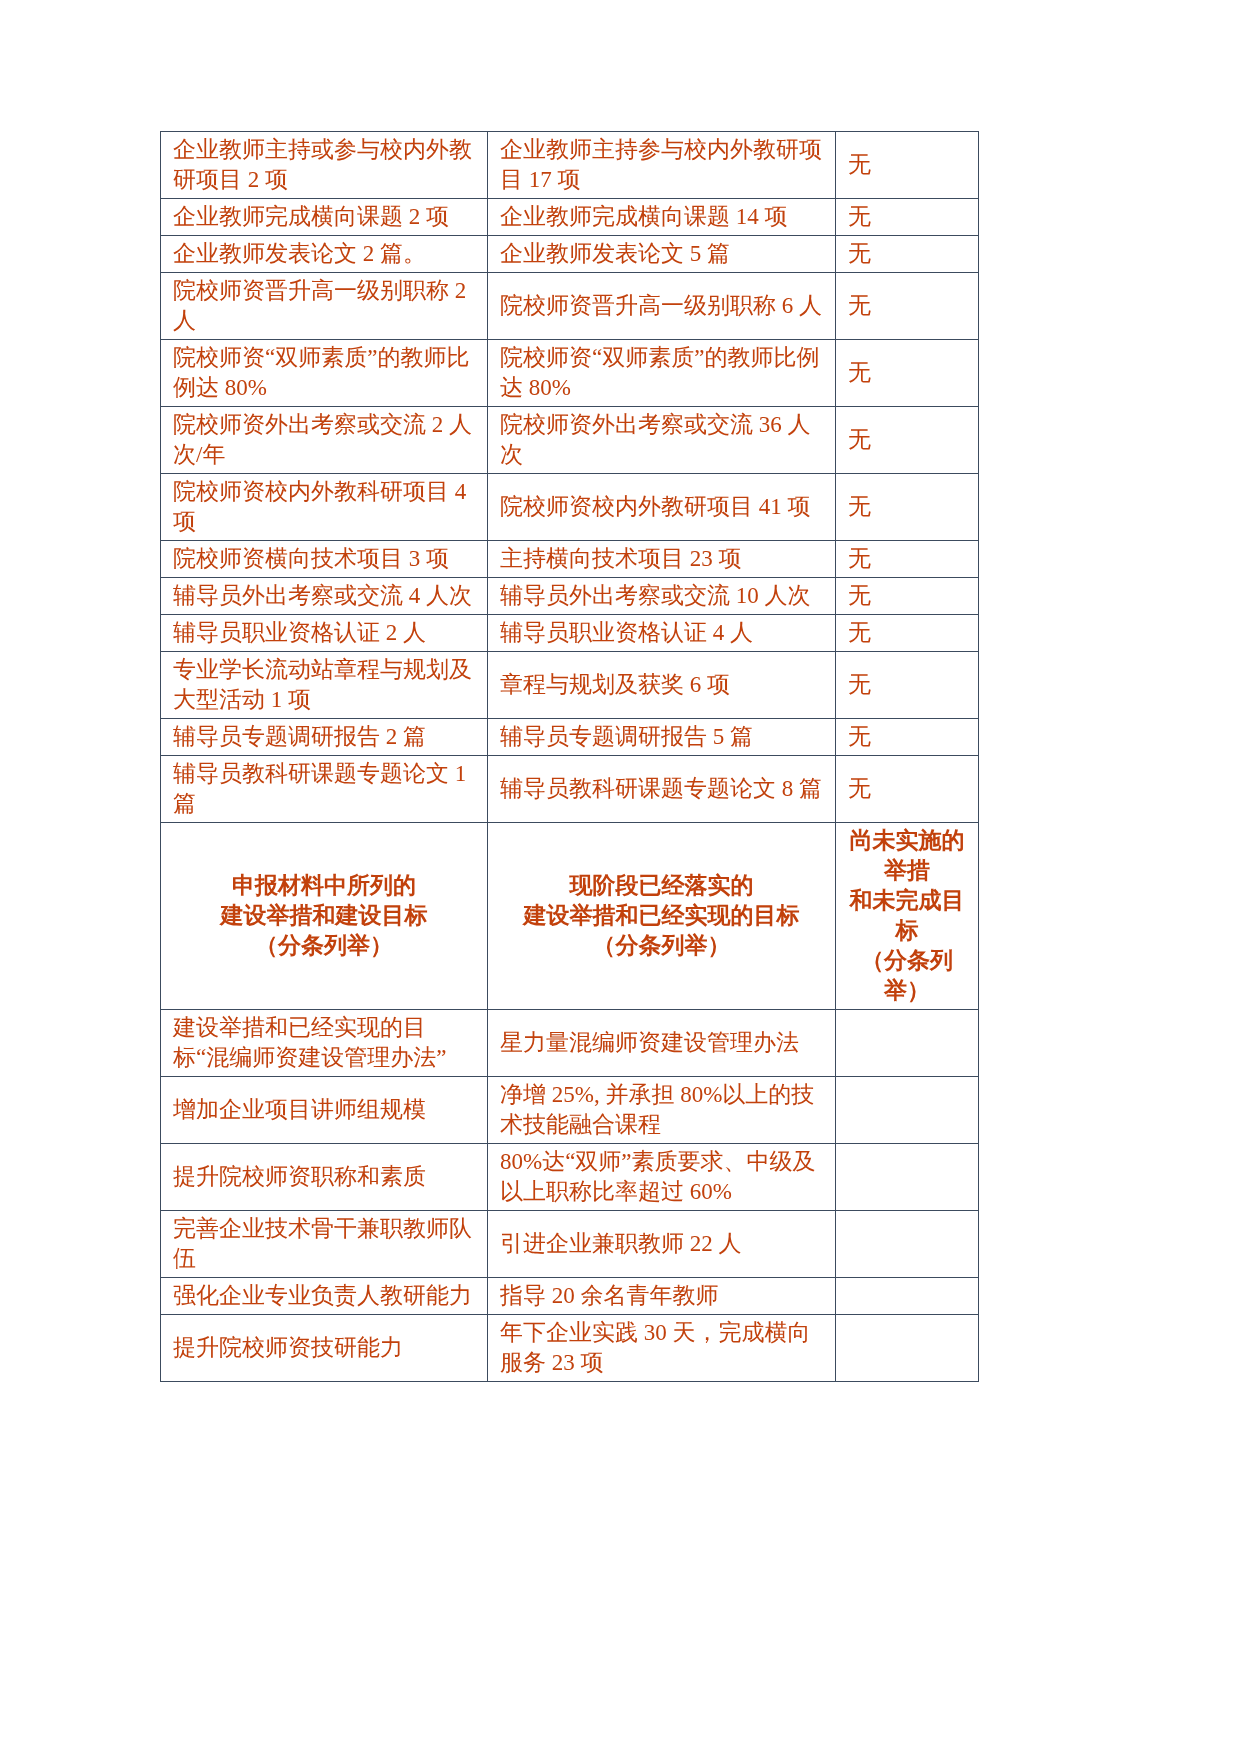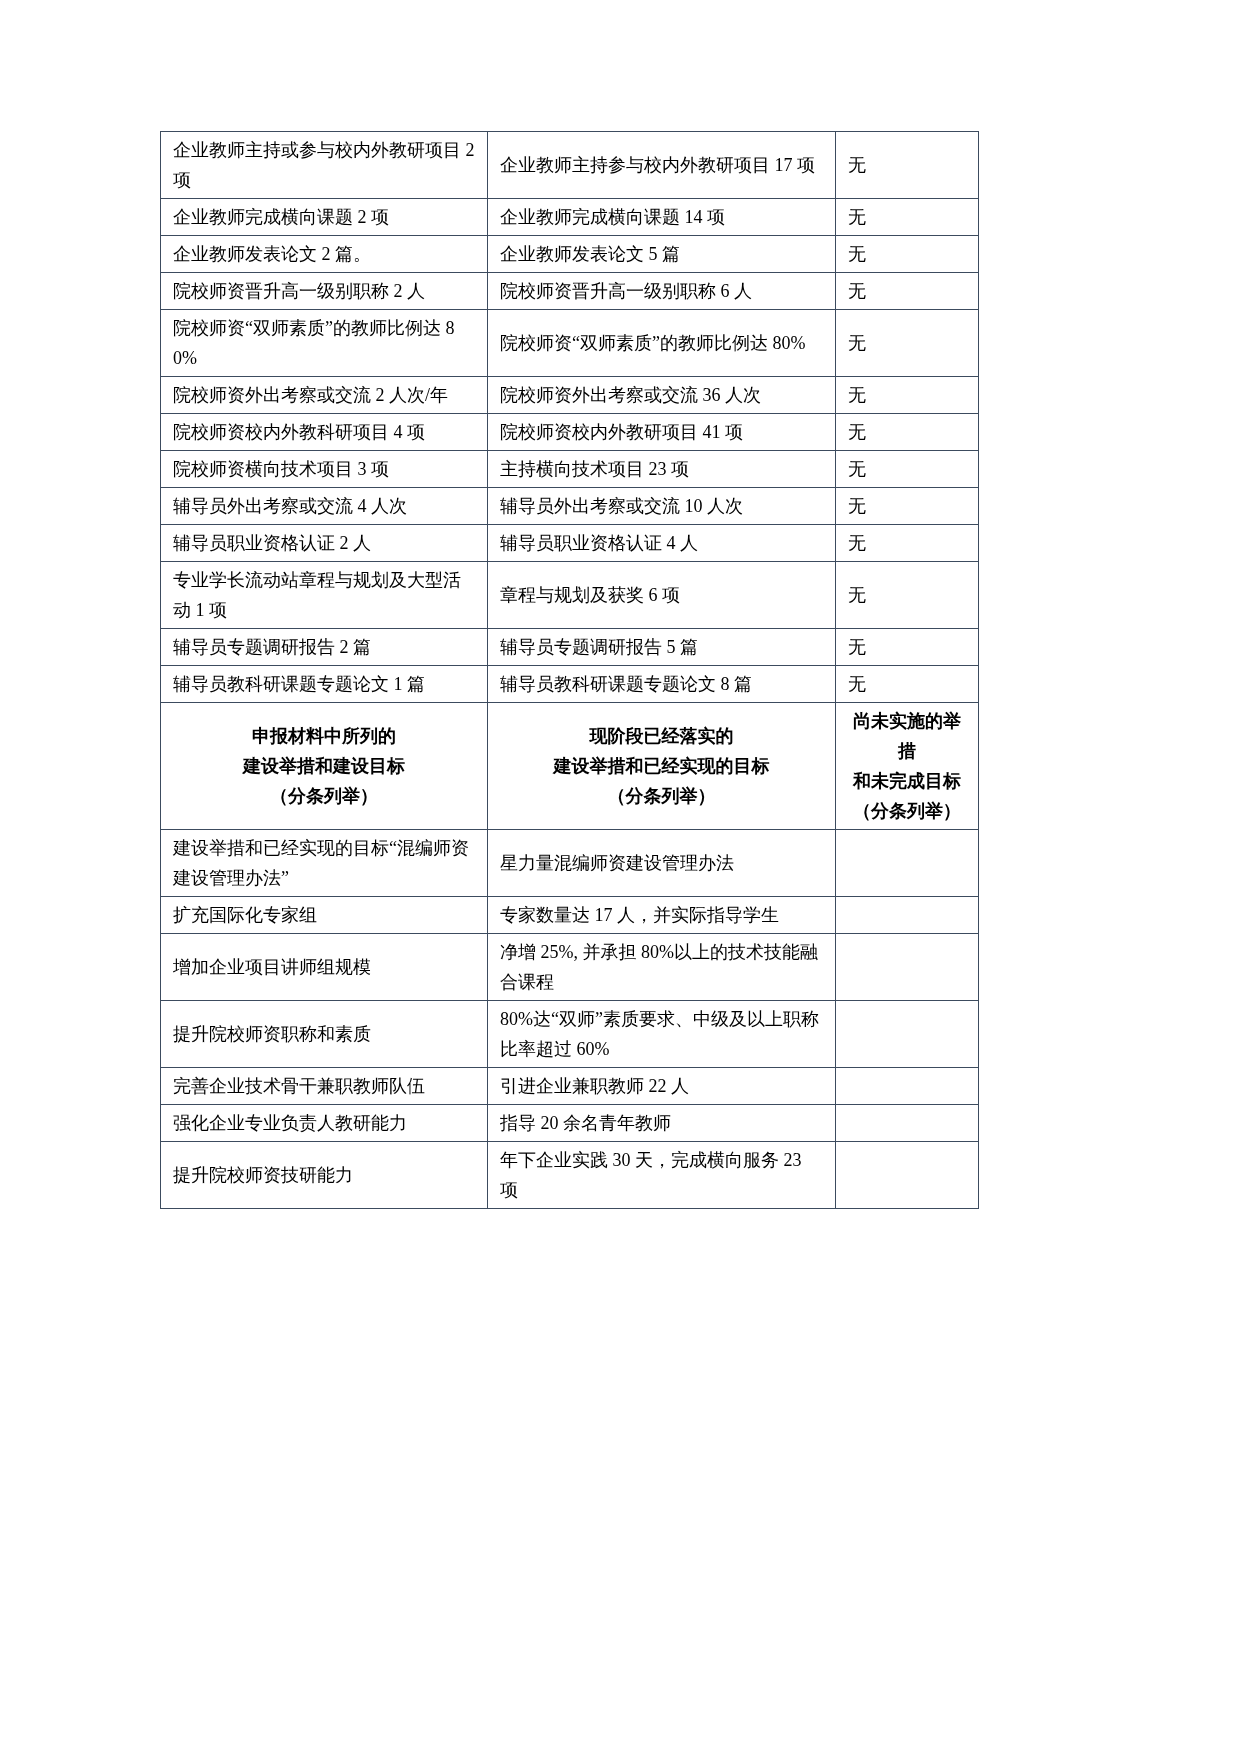--- a/index.html
+++ b/index.html
@@ -14,23 +14,23 @@
     width:1240px;height:1753px;
     background:#ffffff;
     overflow:hidden;
   }
   table.doc-table{
     position:absolute;
     left:160px;top:131px;
     width:818px;
     border-collapse:collapse;
     table-layout:fixed;
-    font-size:18px;
+    font-size:23px;
     line-height:30px;
-    color:#000000;
+    color:#c2410c;
   }
   table.doc-table td{
     border:1px solid #3c4b5e;
     padding:3px 12px;
     vertical-align:middle;
     word-break:break-all;
   }
   td.hdr{
     font-weight:bold;
     text-align:center;
@@ -131,25 +131,20 @@
 （分条列举）</td>
       </tr>
     </tbody>
     <tbody id="rows-bottom">
         <tr>
           <td>建设举措和已经实现的目标“混编师资建设管理办法”</td>
           <td>星力量混编师资建设管理办法</td>
           <td></td>
         </tr>
         <tr>
-          <td>扩充国际化专家组</td>
-          <td>专家数量达 17 人，并实际指导学生</td>
-          <td></td>
-        </tr>
-        <tr>
           <td>增加企业项目讲师组规模</td>
           <td>净增 25%, 并承担 80%以上的技术技能融合课程</td>
           <td></td>
         </tr>
         <tr>
           <td>提升院校师资职称和素质</td>
           <td>80%达“双师”素质要求、中级及以上职称比率超过 60%</td>
           <td></td>
         </tr>
         <tr>

